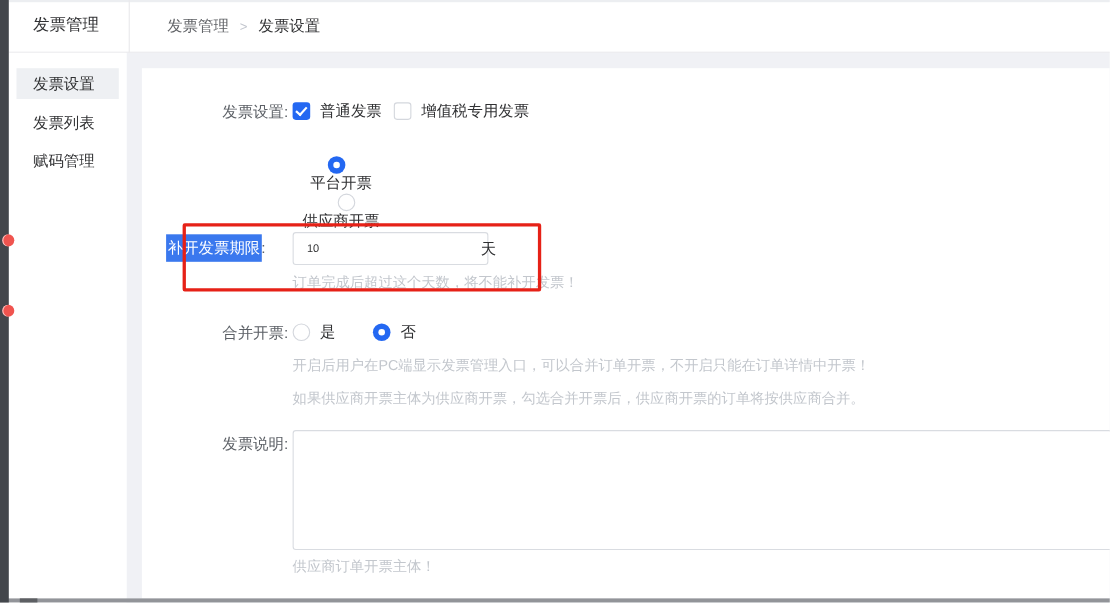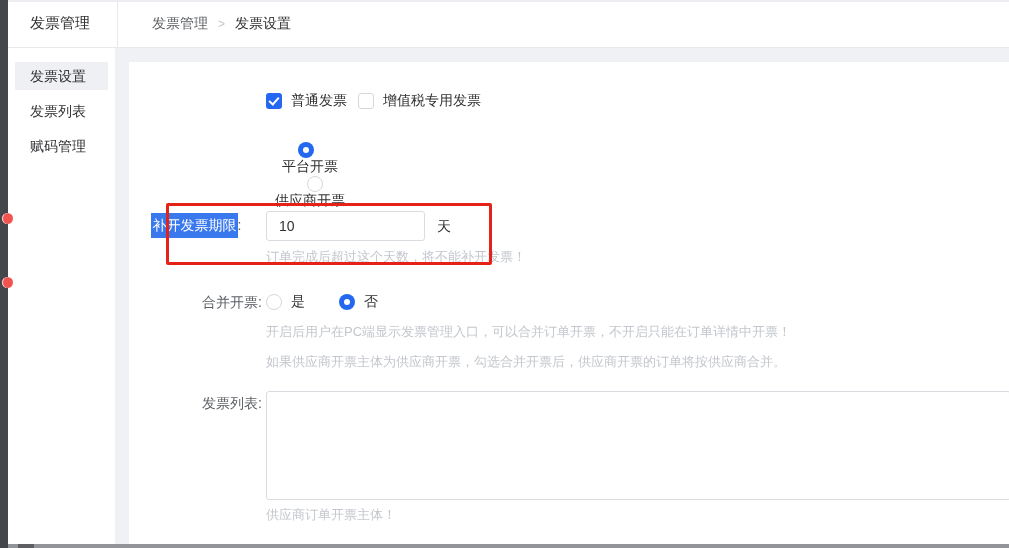--- a/index.html
+++ b/index.html
@@ -51,21 +51,21 @@
   .radio.on::after { content:""; position:absolute; left:5px; top:5px; width:6px; height:6px; border-radius:50%; background:#fff; }
   .radio.off { background:#fff; border:1px solid #d4d7dd; }
 
   
   .label-reissue { position:absolute; left:130px; width:132px; top:217px; text-align:center; color:#5c6066; }
   .sel-text { background:#3a78ee; color:#fff; padding:4px 1px 5px 2px; }
 
   
   .red-box { position:absolute; left:166px; top:203px; width:326px; height:62px; border:3px solid #e62117; border-radius:2px; pointer-events:none; z-index:4; }
 
-  .num-input { position:absolute; left:266px; top:211px; width:159px; height:30px; border:1px solid #d9dce1; border-radius:3px; padding:0 12px; font-size:14px; color:#303133; font-family:"Liberation Sans","DejaVu Sans",sans-serif; outline:none; background:#fff; }
+  .num-input { position:absolute; left:266px; top:211px; width:178px; height:30px; border:1px solid #d9dce1; border-radius:3px; padding:0 12px; font-size:10px; color:#303133; font-family:"Liberation Sans","DejaVu Sans",sans-serif; outline:none; background:#fff; }
   .unit { position:absolute; left:437px; top:218px; color:#303133; }
 
   .note-area { position:absolute; left:266px; top:391px; width:745px; height:109px; border:1px solid #d9dce1; border-radius:3px; resize:none; outline:none; font-family:"Liberation Sans","DejaVu Sans",sans-serif; font-size:14px; padding:6px 10px; color:#303133; background:#fff; }
 
   
   .hscroll { position:absolute; left:0; top:544px; width:1009px; height:4px; background:#929499; z-index:4; }
   .hscroll-thumb { position:absolute; left:18px; top:0; width:16px; height:4px; background:#5d5f63; }
 </style>
 </head>
 <body>
@@ -87,20 +87,21 @@
 
   <div class="content-bg"></div>
   <div class="panel"></div>
 
   <div class="sidebar">
     <div class="side-item active si-1">发票设置</div>
     <div class="side-item si-2">发票列表</div>
     <div class="side-item si-3">赋码管理</div>
   </div>
 
+  <div class="form-label" style="top:93px;">发票设置:</div>
   <div class="row-flex" style="top:92px;">
     <span class="cb on"></span>
     <span class="opt-label">普通发票</span>
     <span class="cb off" style="margin-left:11px;"></span>
     <span class="opt-label">增值税专用发票</span>
   </div>
 
   <div class="row-flex" style="top:142px;flex-direction:column;">
     <span class="radio on"></span>
     <span class="opt-label">平台开票</span>
@@ -118,20 +119,20 @@
   <div class="form-label" style="top:294px;">合并开票:</div>
   <div class="row-flex" style="top:293px;">
     <span class="radio off"></span>
     <span class="opt-label">是</span>
     <span class="radio on" style="margin-left:34px;"></span>
     <span class="opt-label">否</span>
   </div>
   <div class="help" style="top:323px;">开启后用户在PC端显示发票管理入口，可以合并订单开票，不开启只能在订单详情中开票！</div>
   <div class="help" style="top:353px;">如果供应商开票主体为供应商开票，勾选合并开票后，供应商开票的订单将按供应商合并。</div>
 
-  <div class="form-label" style="top:395px;">发票列表:</div>
+  <div class="form-label" style="top:395px;">发票说明:</div>
   <textarea class="note-area" style=""></textarea>
   <div class="help" style="top:506px;">供应商订单开票主体！</div>
 
   <div class="hscroll">
     <div class="hscroll-thumb"></div>
   </div>
 </div>
 
 </body></html>

